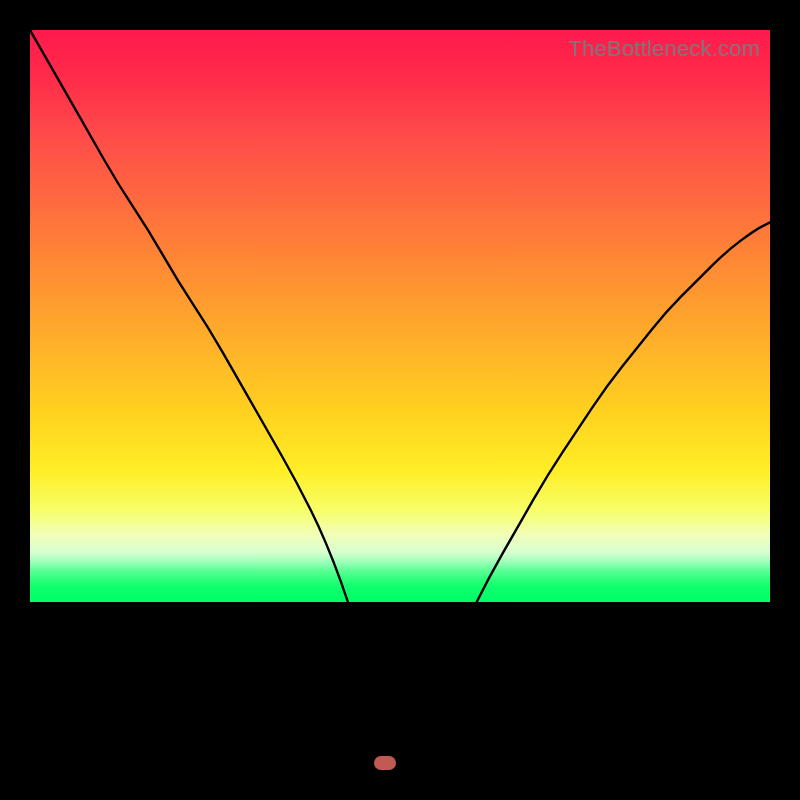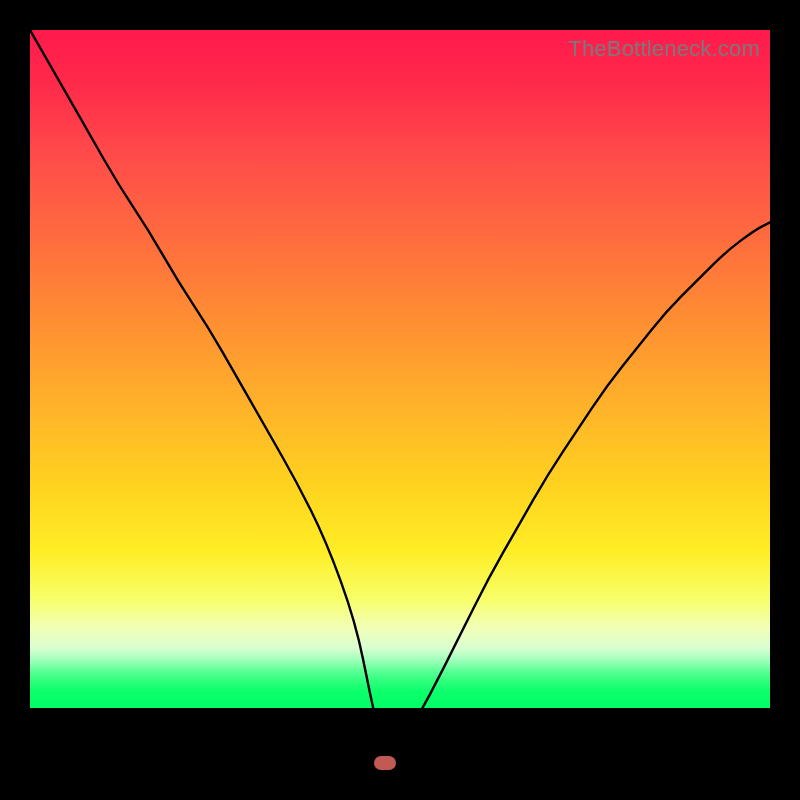--- a/index.html
+++ b/index.html
@@ -15,21 +15,21 @@
     position: relative;
     width: 800px;
     height: 800px;
     background: #000;
   }
   .plot {
     position: absolute;
     left: 30px;
     top: 30px;
     width: 740px;
-    height: 678px;
+    height: 572px;
     background: linear-gradient(
       to bottom,
       #ff1a4d 0%,
       #ff2a4a 8%,
       #ff4a4a 18%,
       #ff6a3f 30%,
       #ff8c33 42%,
       #ffb12a 55%,
       #ffd21f 67%,
       #ffee26 77%,

